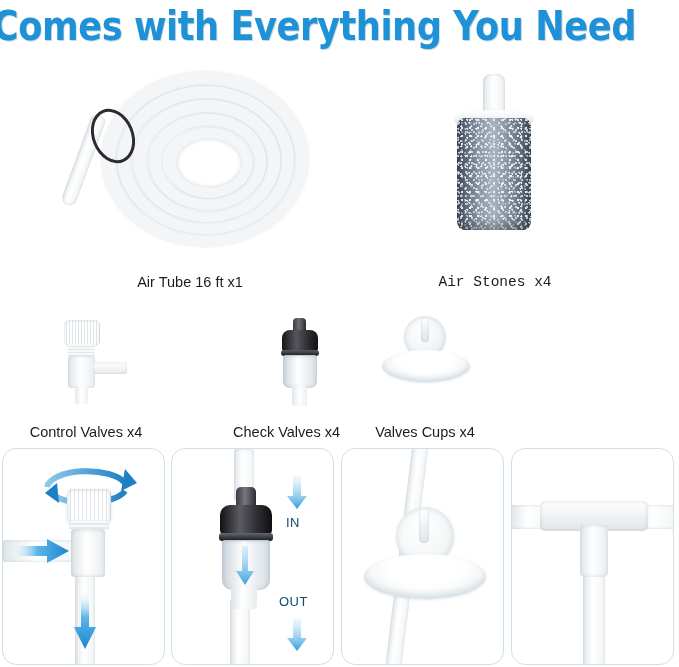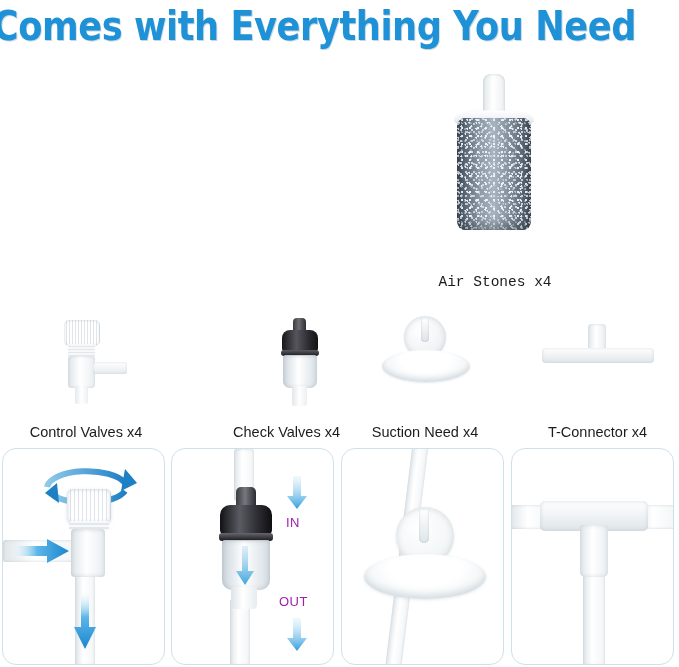--- a/index.html
+++ b/index.html
@@ -282,41 +282,53 @@
     overflow: hidden;
   }
   .panel-1 { left: 2px; }
   .panel-2 { left: 171px; }
   .panel-3 { left: 341px; }
   .panel-4 { left: 511px; }
 
   .io-label {
     position: absolute;
     font-size: 13px;
-    color: #a21caf;
+    color: #0c4a6e;
     letter-spacing: 0.5px;
   }
 
   
   .p-tube {
     position: absolute;
     background: linear-gradient(90deg,#dfe5e9 0%,#ffffff 42%,#f2f5f6 100%);
     box-shadow: inset 0 0 3px rgba(160,175,185,0.5);
   }
   .arrow-svg { position: absolute; }
 </style>
 </head>
 <body>
 
 <div class="title-bar">
   <div class="title-text">Comes with Everything You Need</div>
 </div>
 
 <div class="row-top">
 
+  <div class="cell" style="left:60px; top:0; width:260px; height:238px;">
+    <div class="hero-art coil-wrap">
+      <div class="coil-ring" style="left:36px;  top:6px;   width:206px; height:174px; border-width:13px;"></div>
+      <div class="coil-ring" style="left:52px;  top:20px;  width:176px; height:148px; border-width:12px;"></div>
+      <div class="coil-ring" style="left:68px;  top:34px;  width:146px; height:122px; border-width:12px;"></div>
+      <div class="coil-ring" style="left:84px;  top:48px;  width:116px; height:96px;  border-width:11px;"></div>
+      <div class="coil-ring" style="left:100px; top:62px;  width:86px;  height:70px;  border-width:10px;"></div>
+      <div class="coil-tail"></div>
+      <div class="tie"></div>
+    </div>
+    <div class="cell-label" style="margin-top:22px;">Air Tube 16 ft x1</div>
+  </div>
 
   <div class="cell" style="left:425px; top:0; width:140px; height:238px;">
     <div class="hero-art stone-wrap">
       <div class="stone-nozzle"></div>
       <div class="stone-rim"></div>
       <div class="stone-body"></div>
     </div>
     <div class="cell-label" style="margin-top:36px;font-family:Liberation Mono, monospace;">Air Stones x4</div>
   </div>
 </div>
@@ -344,30 +356,23 @@
     </div>
     <div class="cell-label" style="margin-top:18px;">Check Valves x4</div>
   </div>
 
   <div class="cell" style="left:350px; top:0; width:150px; height:148px;">
     <div class="hero-art sc-wrap">
       <div class="sc-clip"></div>
       <div class="sc-slot"></div>
       <div class="sc-disc"></div>
     </div>
-    <div class="cell-label" style="margin-top:30px;">Suction Need x4</div>
-  </div>
-
-  <div class="cell" style="left:520px; top:0; width:155px; height:148px;">
-    <div class="hero-art tc-wrap">
-      <div class="tc-v"></div>
-      <div class="tc-h"></div>
-    </div>
-    <div class="cell-label" style="margin-top:42px;">T-Connector x4</div>
-  </div>
+    <div class="cell-label" style="margin-top:30px;">Valves Cups x4</div>
+  </div>
+
 </div>
 
 <div class="panels">
 
   <div class="panel panel-1">
 
     <svg class="arrow-svg" style="left:30px; top:12px;" width="106" height="44" viewBox="0 0 106 44">
       <defs>
         <linearGradient id="rotGrad" x1="0" y1="0" x2="1" y2="0">
           <stop offset="0%" stop-color="#8fc9ea"></stop>

